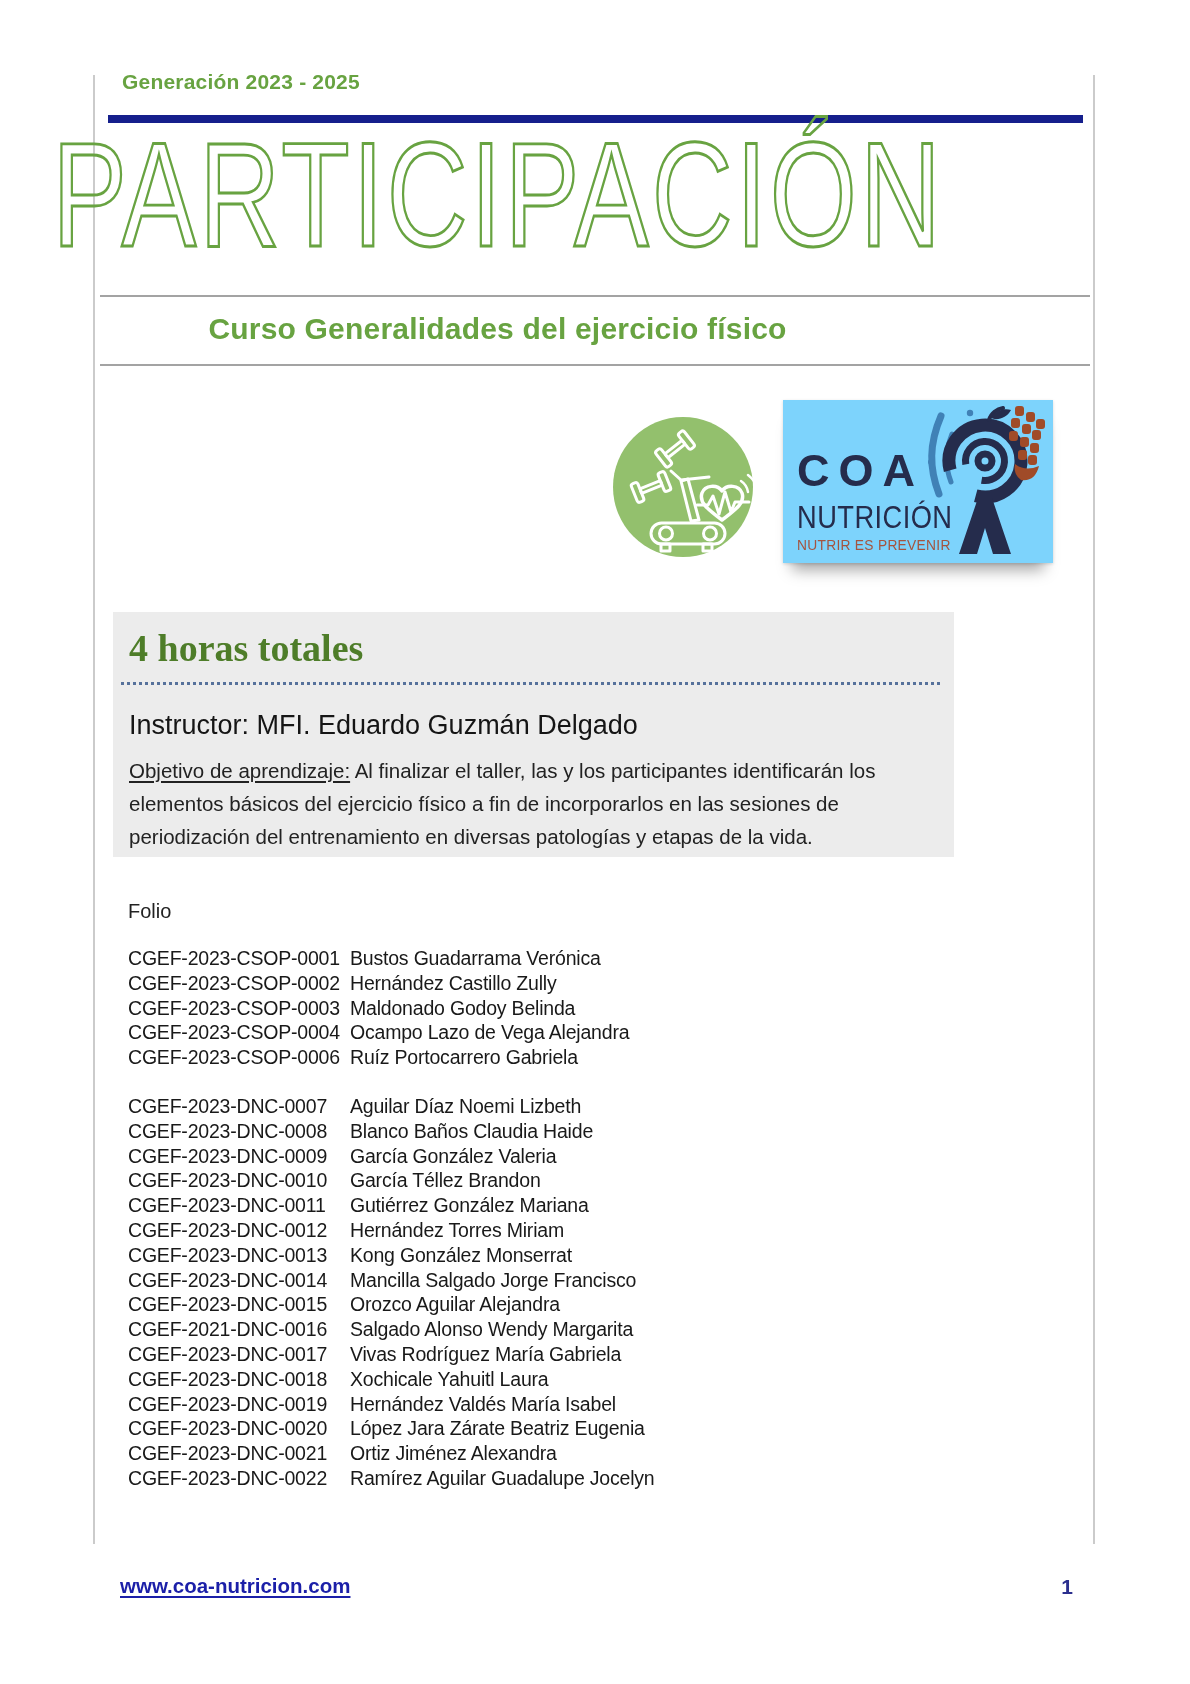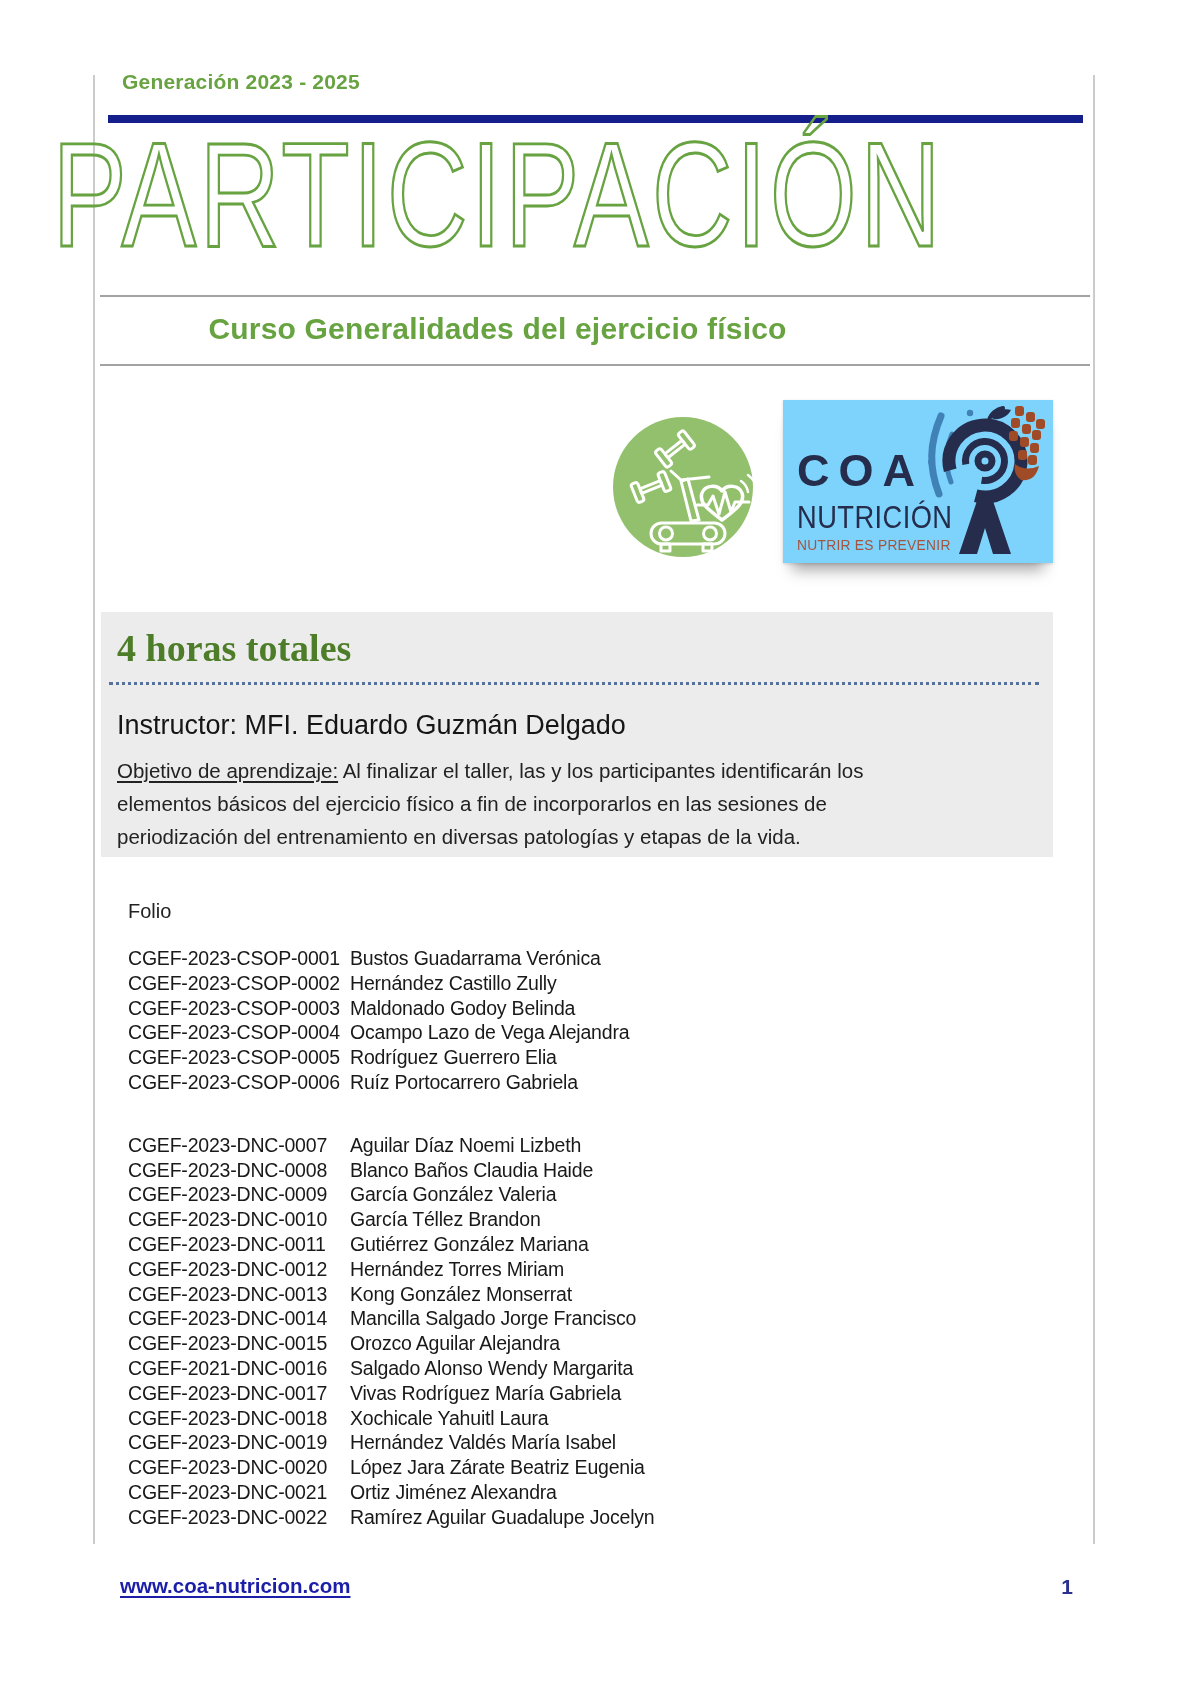--- a/index.html
+++ b/index.html
@@ -30,31 +30,31 @@
   .fit-badge{position:absolute;left:613px;top:417px;width:140px;height:140px;}
   .logo-card{position:absolute;left:783px;top:400px;width:270px;height:163px;background:#7dd3fc;
       box-shadow:0 1px 3px rgba(0,0,0,.15), 0 16px 14px -9px rgba(0,0,0,.35);}
   .logo-brand{position:absolute;left:14px;top:48px;font-size:45px;font-weight:bold;
       color:var(--logo-navy);letter-spacing:9px;line-height:1;}
   .logo-brand2{position:absolute;left:14px;top:102px;font-size:31px;font-weight:400;
       color:var(--logo-navy);letter-spacing:0.5px;line-height:1;transform:scaleX(.88);transform-origin:left;}
   .logo-tagline{position:absolute;left:14px;top:138px;font-size:14.5px;font-weight:400;
       color:var(--tagline);letter-spacing:0.3px;line-height:1;transform:scaleX(.95);transform-origin:left;}
   .logo-mark{position:absolute;right:2px;top:6px;width:126px;height:152px;}
-  .info-box{position:absolute;left:101px;top:612px;width:952px;height:245px;background:var(--box-bg);}
+  .info-box{position:absolute;left:113px;top:612px;width:841px;height:245px;background:var(--box-bg);}
   .hours{position:absolute;left:16px;top:14px;font-family:"Liberation Serif", serif;
       font-size:38px;font-weight:bold;color:var(--dark-green);}
   .dotted{position:absolute;left:8px;right:14px;top:70px;border-top:3px dotted var(--dotted);}
   .instructor{position:absolute;left:16px;top:86px;font-size:27px;color:#151515;margin-top:12px;}
   .objective{position:absolute;left:16px;top:142px;font-size:20.5px;line-height:33px;color:#222;}
   .objective .line{white-space:nowrap;}
   .obj-label{text-decoration:underline;text-underline-offset:3px;}
   .folio-label{position:absolute;left:128px;top:900px;font-size:20px;color:#222;}
   .roster{position:absolute;left:128px;top:946px;font-size:19.5px;letter-spacing:-0.2px;color:#191919;}
-  .roster .group2{margin-top:38px;}
+  .roster .group2{margin-top:24px;}
   .roster .row{display:flex;line-height:24.8px;white-space:nowrap;}
   .roster .folio{display:inline-block;width:222px;flex:0 0 222px;}
   .footer-link{position:absolute;left:120px;top:1574px;font-size:20.5px;font-weight:bold;
       color:var(--link);text-decoration:underline;text-underline-offset:3px;text-align:center;}
   .page-number{position:absolute;left:1052px;top:1575px;width:30px;text-align:center;
       font-size:21px;font-weight:bold;color:var(--pagenum);}
 </style>
 </head>
 <body>
 
@@ -165,24 +165,20 @@
         </div>
         <div class="row">
           <span class="folio">CGEF-2023-CSOP-0003</span>
           <span>Maldonado Godoy Belinda</span>
         </div>
         <div class="row">
           <span class="folio">CGEF-2023-CSOP-0004</span>
           <span>Ocampo Lazo de Vega Alejandra</span>
         </div>
         <div class="row">
-          <span class="folio">CGEF-2023-CSOP-0005</span>
-          <span>Rodríguez Guerrero Elia</span>
-        </div>
-        <div class="row">
           <span class="folio">CGEF-2023-CSOP-0006</span>
           <span>Ruíz Portocarrero Gabriela</span>
         </div>
       </div>
     <div class="group2">
         <div class="row">
           <span class="folio">CGEF-2023-DNC-0007</span>
           <span>Aguilar Díaz Noemi Lizbeth</span>
         </div>
         <div class="row">

